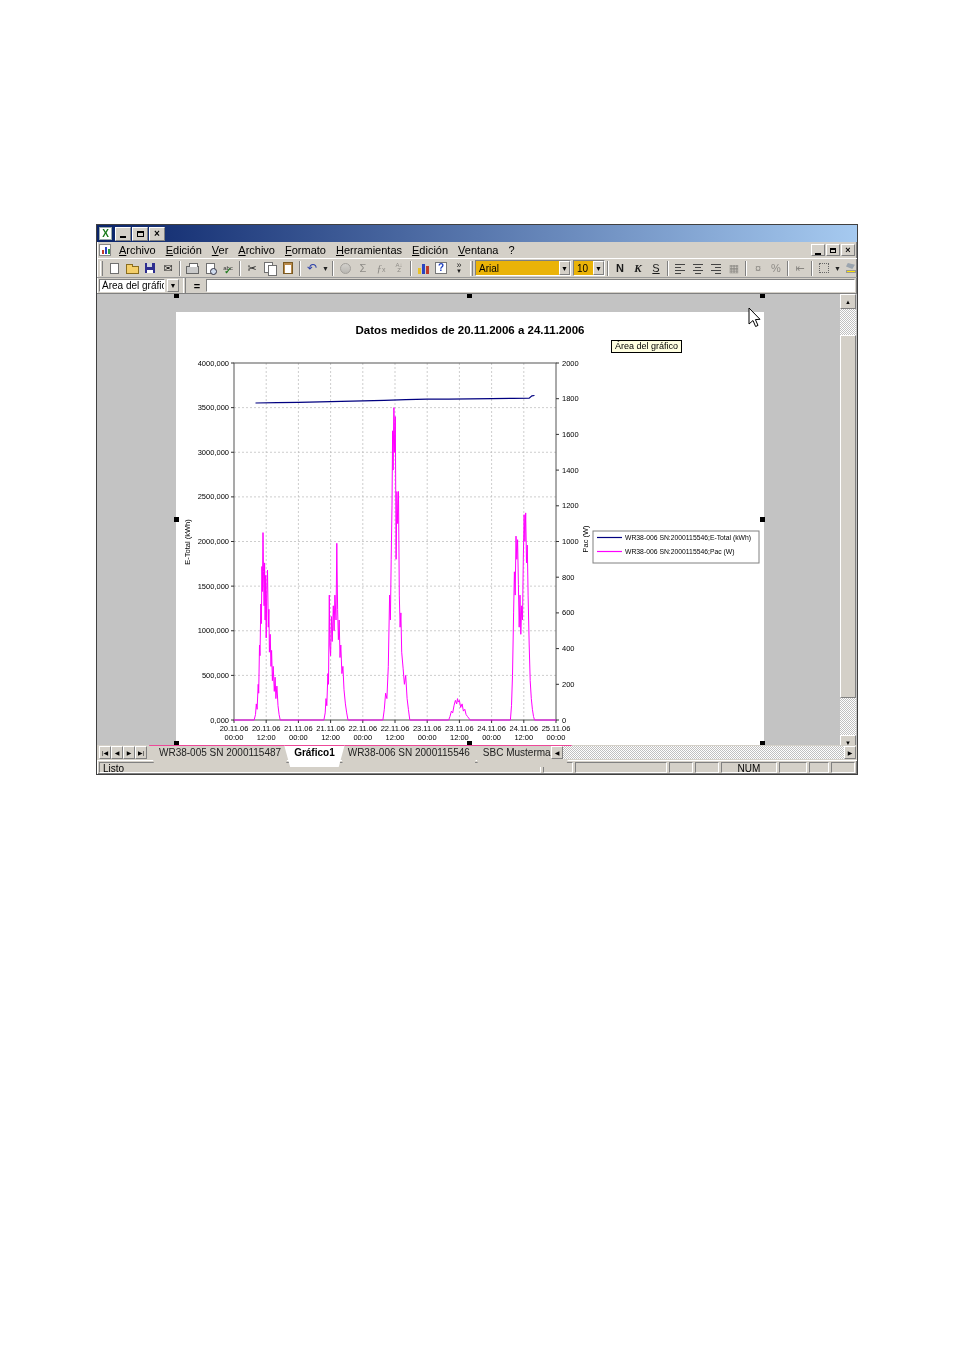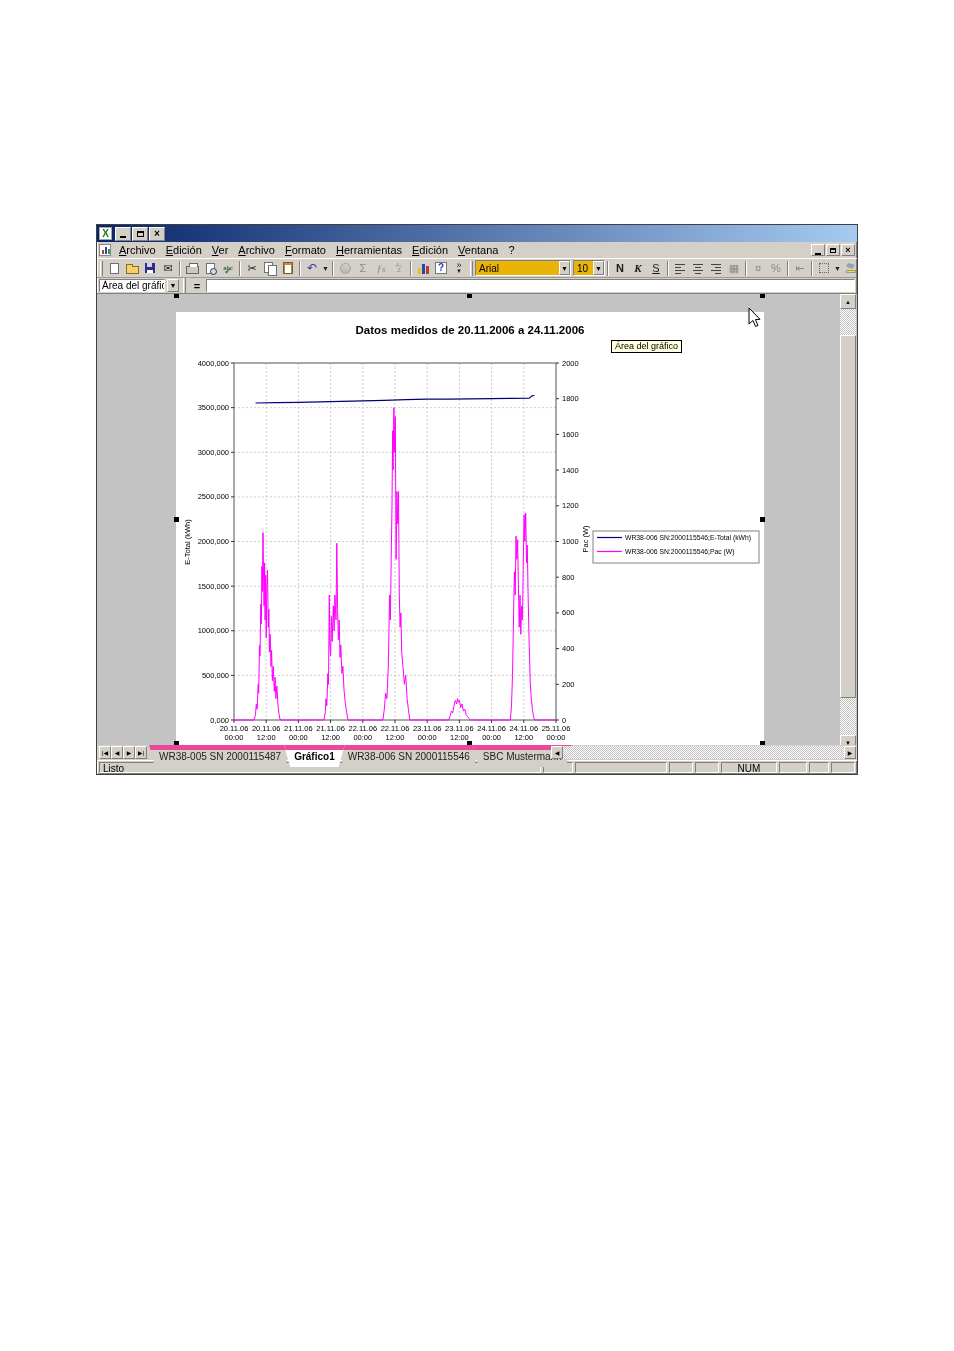--- a/index.html
+++ b/index.html
@@ -118,21 +118,21 @@
   .cursor{position:absolute;left:650px;top:13px;pointer-events:none}
   
   .tabbar{height:15px;position:relative;display:flex;align-items:stretch;background:#D4D0C8;
     padding-left:2px;flex:0 0 auto;font-size:10px}
   .navbtn{width:12px;height:13px;margin-top:1px;background:#D4D0C8;border:1px solid;
     border-color:#fff #808080 #808080 #fff;font-size:6px;display:flex;align-items:center;
     justify-content:center;color:#000;flex:0 0 auto}
   .tabs{display:flex;margin-left:2px}
   .sheet-tab{height:22px;line-height:13px;padding:0 10px;background:#D4D0C8;color:#222;
     clip-path:polygon(0 0,100% 0,calc(100% - 6px) 100%,6px 100%);margin-left:-7px;
-    border-top:5px solid #ec4899;white-space:nowrap}
+    border-top:1px solid #ec4899;white-space:nowrap}
   .sheet-tab:first-child{margin-left:0}
   .sheet-tab.active{background:#fff;font-weight:bold;z-index:2;position:relative;color:#000}
   .hscroll{position:absolute;left:454px;right:1px;top:1px;bottom:1px;display:flex}
   .hbtn{width:12px;background:#D4D0C8;border:1px solid;border-color:#fff #808080 #808080 #fff;
     font-size:6px;display:flex;align-items:center;justify-content:center;color:#000;flex:0 0 auto}
   .htrack{flex:1}
   
   .statusbar{height:14px;display:flex;align-items:stretch;font-size:10px;padding:1px 2px;gap:2px;
     border-top:1px solid #fff;flex:0 0 auto}
   .sb-msg{flex:1;border:1px solid;border-color:#808080 #fff #fff #808080;padding:0 3px;line-height:11px}

